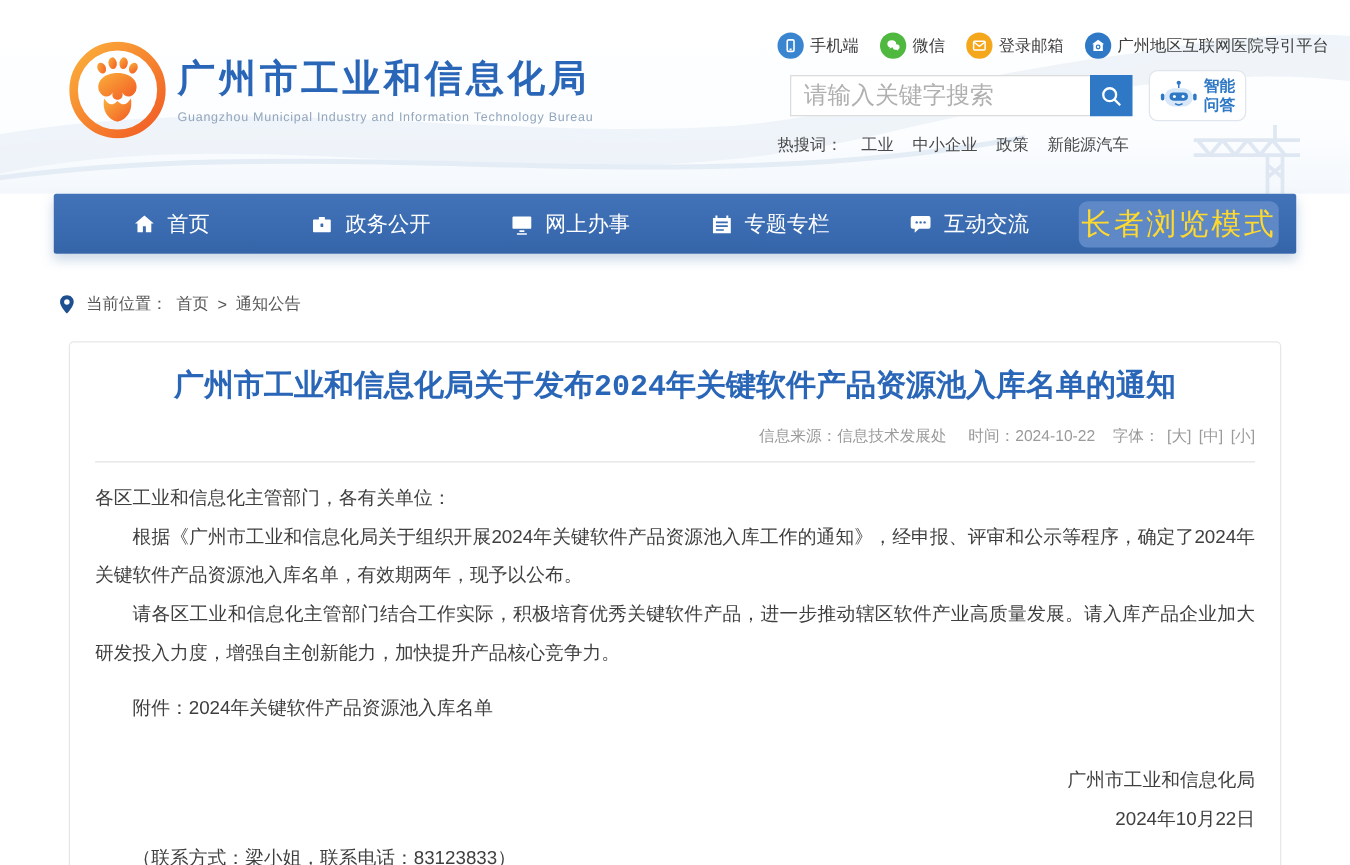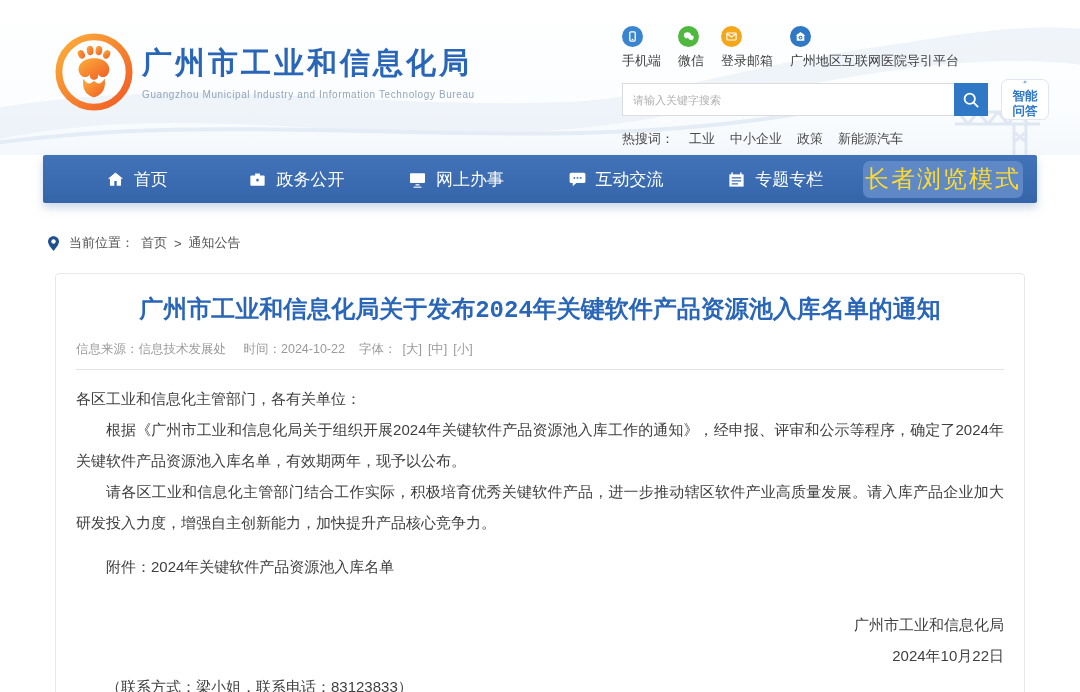--- a/index.html
+++ b/index.html
@@ -11,35 +11,35 @@
     background:linear-gradient(180deg,#ffffff 0%,#fbfdff 70%,#f4f8fc 100%); }
   .header-decor { position:absolute; left:0; top:0; width:1080px; height:155px; pointer-events:none; }
   .logo-wrap { position:absolute; left:55px; top:33px; display:flex; align-items:flex-start; }
   .emblem { width:78px; height:78px; flex:0 0 auto; }
   .logo-text { margin-left:9px; padding-top:10px; }
   .logo-title { font-size:30px; font-weight:bold; color:#2a66b7; letter-spacing:3px; white-space:nowrap; }
   .logo-sub { margin-top:5px; font-size:10px; color:#93a6bc; letter-spacing:.6px; white-space:nowrap; }
 
   .header-right { position:absolute; left:622px; top:26px; width:432px; }
   .quick-links { display:flex; align-items:center; gap:17px; font-size:13px; color:#3d3d3d; white-space:nowrap; }
-  .quick-link { display:flex; align-items:flex-start; gap:5px; cursor:pointer;flex-direction:column; }
+  .quick-link { display:flex; align-items:center; gap:5px; cursor:pointer; }
   .ql-icon { width:21px; height:21px; border-radius:50%; display:flex; align-items:center; justify-content:center; }
   .ql-icon svg { width:13px; height:13px; }
   .ql-mobile { background:#3a85d0; } .ql-wechat { background:#4fb83e; }
   .ql-mail { background:#f5a71c; } .ql-hospital { background:#2e78c5; }
 
   .search-row { margin-top:9px; display:flex; align-items:center; }
-  .search-input { width:332px; height:33px; border:1px solid #dcdcdc; border-right:none;
-    padding:0 10px; font-size:11px; color:#666; outline:none; }
+  .search-input { width:240px; height:33px; border:1px solid #dcdcdc; border-right:none;
+    padding:0 10px; font-size:19px; color:#666; outline:none;margin-left:10px; }
   .search-input::placeholder { color:#b0b0b0; }
   .search-btn { width:34px; height:33px; background:#2e78c5; border:none; cursor:pointer;
     display:flex; align-items:center; justify-content:center; }
   .search-btn svg { width:20px; height:20px; }
   .smart-qa { margin-left:13px; height:41px; padding:0 8px; background:#fff;
-    border:1px solid #e0e6ee; border-radius:7px; display:flex; align-items:center; gap:5px; cursor:pointer;flex-direction:column; }
+    border:1px solid #e0e6ee; border-radius:7px; display:flex; align-items:center; gap:5px; cursor:pointer; }
   .smart-qa svg { width:30px; height:26px; }
   .qa-text { font-size:12.5px; font-weight:bold; color:#2e78c5; line-height:1.2; }
 
   .hot-row { margin-top:10px; display:flex; gap:15px;
     font-size:13px; color:#4a4a4a; white-space:nowrap; }
   .hot-kw { cursor:pointer; }
 
   
   .nav { position:relative; z-index:2; margin:0 43px; height:48px; border-radius:2px;
     background:linear-gradient(180deg,#4273b8 0%,#3a6bb0 60%,#3564a8 100%);
@@ -55,21 +55,21 @@
   
   .breadcrumb { margin:31px 0 0 45px; display:flex; align-items:center; gap:7px;
     font-size:13px; color:#555; }
   .breadcrumb svg { width:17px; height:17px; }
   .crumb-link { cursor:pointer; }
 
   
   .article-box { margin:21px 55px 0; border:1px solid #e7e7e7; border-radius:4px;
     padding:19px 20px 60px; background:#fff; }
   .article-title { text-align:center; color:#2a66b7; font-size:24px; font-weight:bold; line-height:35px;font-family:Liberation Mono, monospace; }
-  .meta-row { display:flex; justify-content:flex-start; align-items:center;
+  .meta-row { display:flex; justify-content:flex-end; align-items:center;
     margin-top:13px; font-size:12.5px; color:#9a9a9a; }
   .meta-left span { margin-right:14px; }
   .font-size-ctrl { display:flex; gap:6px; }
   .fs-btn { cursor:pointer; color:#9a9a9a; }
   .meta-divider { border-bottom:1px solid #e3e3e3; margin-top:11px; }
   .article-body { margin-top:13px; font-size:15px; color:#3f3f3f; line-height:31px; text-align:justify; }
   .indent { text-indent:2em; }
   .attachment { margin-top:13px; }
   .signature { margin-top:27px; text-align:right; }
   .sig-line { line-height:31px; }
@@ -211,34 +211,34 @@
   <div class="nav-item">
     <svg viewBox="0 0 24 24" fill="#fff">
         <rect x="2.5" y="4" width="19" height="12.5" rx="1.2"></rect>
         <path d="M9.5 18h5v1.6h-5z"></path>
         <path d="M7 21h10v1.4H7z"></path>
       </svg>
     <span>网上办事</span>
   </div>
   <div class="nav-item">
     <svg viewBox="0 0 24 24" fill="#fff">
+        <path d="M3 5.5h18V21H3z"></path>
+        <path d="M6.5 3v3M17.5 3v3" stroke="#fff" stroke-width="2"></path>
+        <path d="M6 10h12M6 13.8h12M6 17.6h8" stroke="#3a6bb0" stroke-width="1.6"></path>
+      </svg>
+    <span>专题专栏</span>
+  </div>
+  <div class="nav-item">
+    <svg viewBox="0 0 24 24" fill="#fff">
         <path d="M4 3.5h16a2 2 0 0 1 2 2v9a2 2 0 0 1-2 2h-9.5L6 20.5v-4H4a2 2 0 0 1-2-2v-9a2 2 0 0 1 2-2z"></path>
         <circle cx="8" cy="10" r="1.2" fill="#3a6bb0"></circle>
         <circle cx="12" cy="10" r="1.2" fill="#3a6bb0"></circle>
         <circle cx="16" cy="10" r="1.2" fill="#3a6bb0"></circle>
       </svg>
     <span>互动交流</span>
-  </div>
-  <div class="nav-item">
-    <svg viewBox="0 0 24 24" fill="#fff">
-        <path d="M3 5.5h18V21H3z"></path>
-        <path d="M6.5 3v3M17.5 3v3" stroke="#fff" stroke-width="2"></path>
-        <path d="M6 10h12M6 13.8h12M6 17.6h8" stroke="#3a6bb0" stroke-width="1.6"></path>
-      </svg>
-    <span>专题专栏</span>
   </div>
   <button class="elder-btn">长者浏览模式</button>
 </div>
 
 <div class="breadcrumb">
   <svg viewBox="0 0 24 24" fill="#1d4f91">
     <path d="M12 1.8C7.5 1.8 4.3 5.1 4.3 9.3 4.3 14.8 12 22.4 12 22.4s7.7-7.6 7.7-13.1C19.7 5.1 16.5 1.8 12 1.8z"></path>
       <circle cx="12" cy="9.2" r="3.1" fill="#fff"></circle>
   </svg>
   <span>当前位置：</span>

